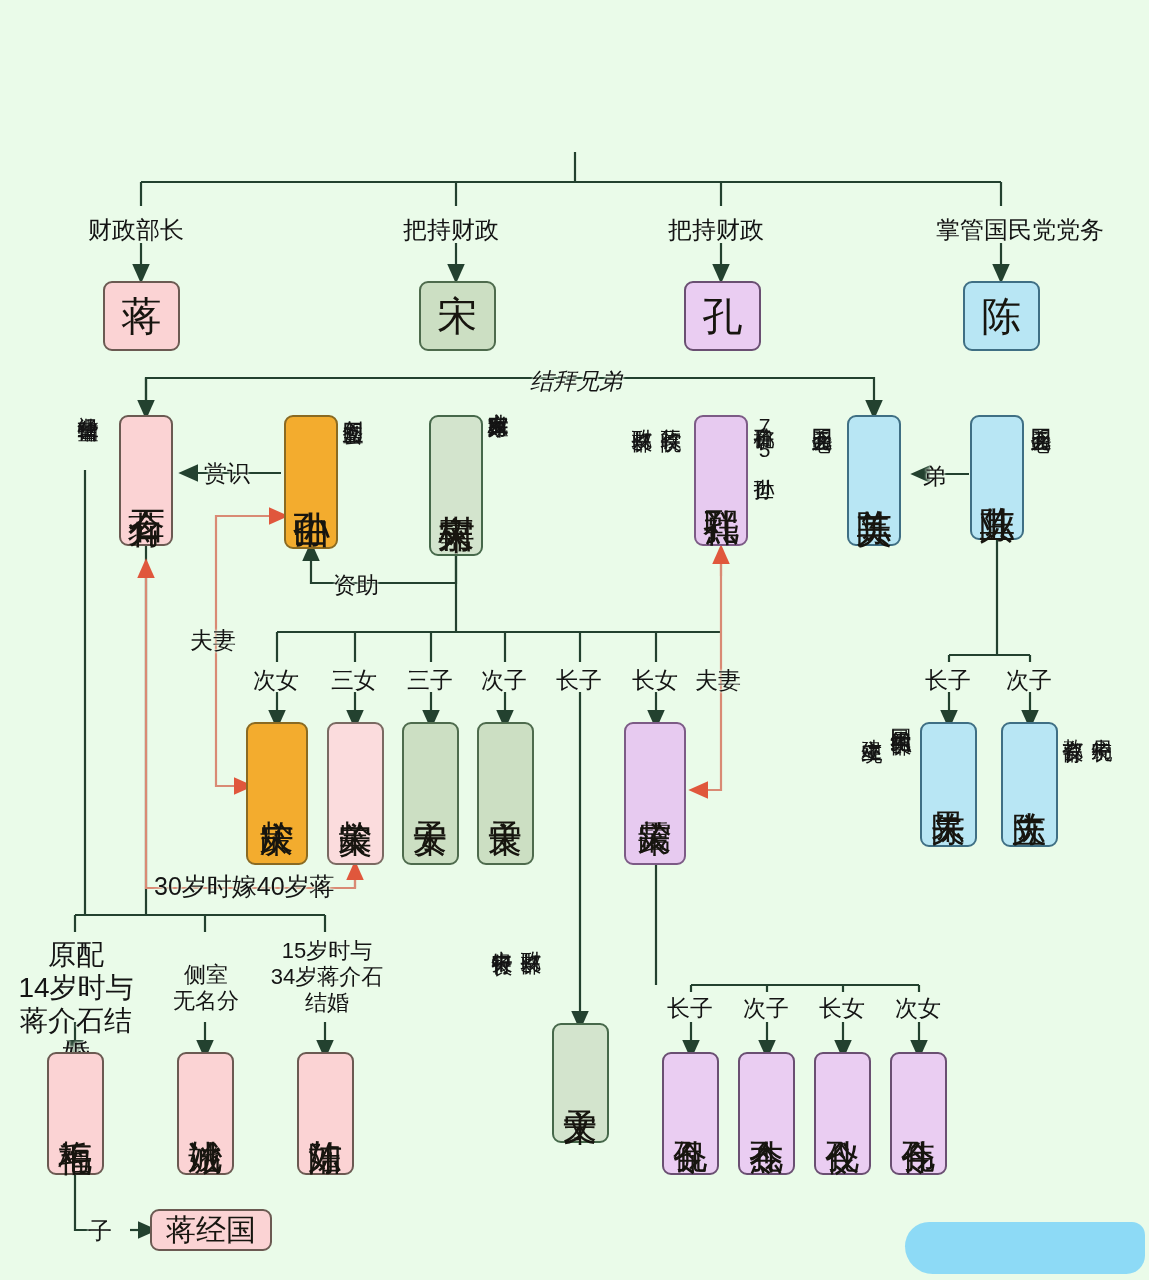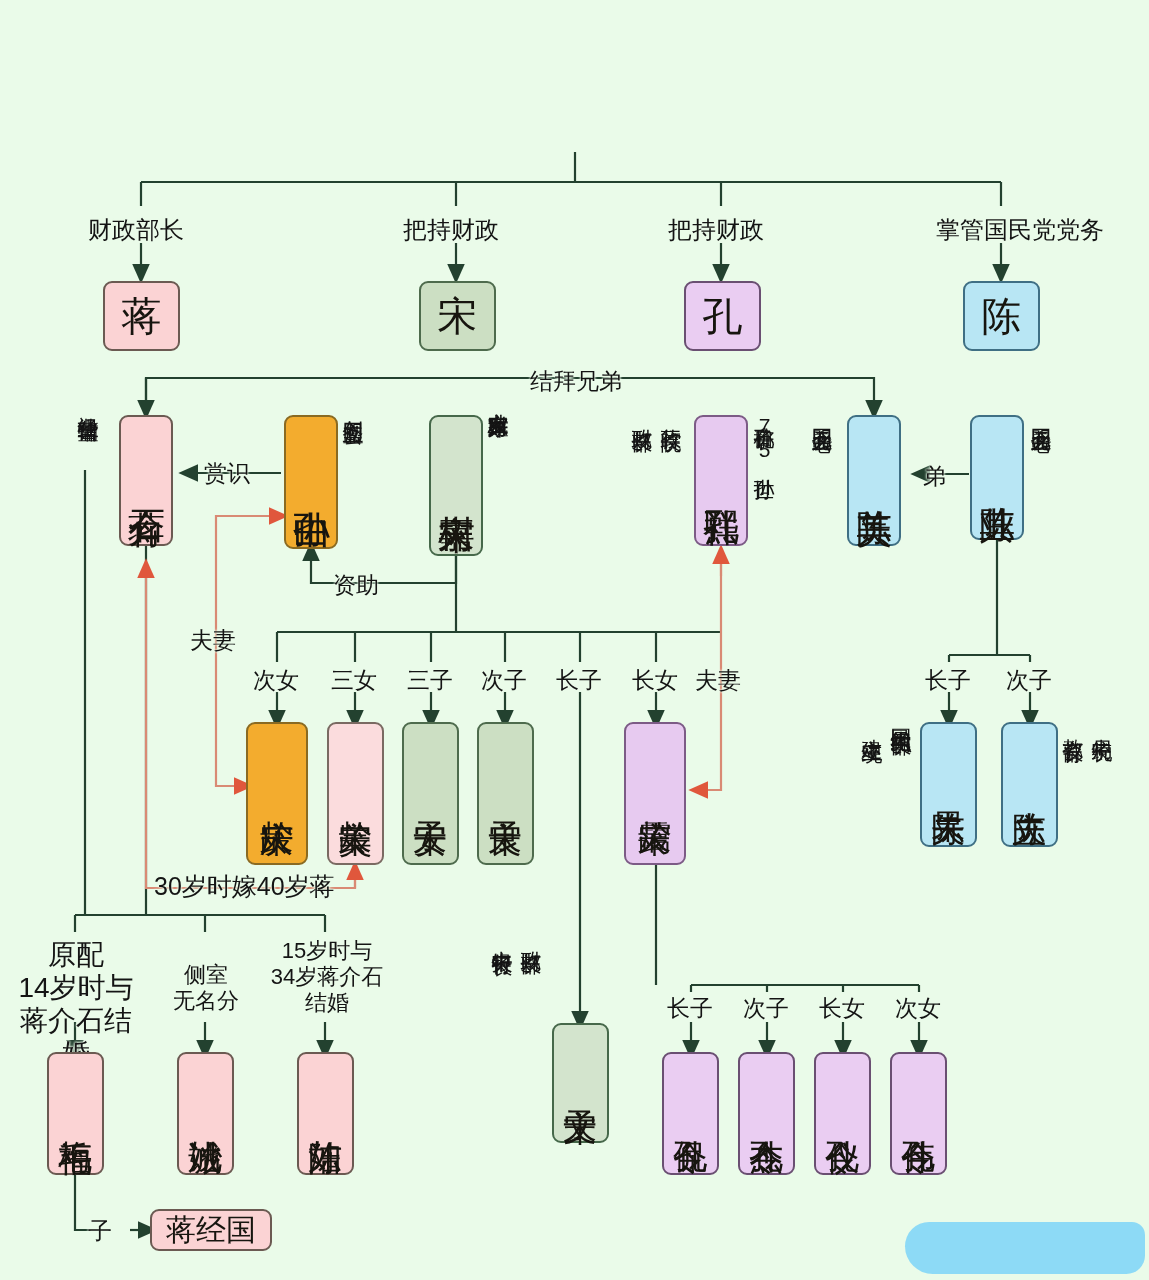--- a/index.html
+++ b/index.html
@@ -197,21 +197,21 @@
   <div class="vlbl" style="left:343px;top:404px;font-size:21px;">创立同盟会</div>
   <div class="vlbl" style="left:488px;top:396px;font-size:21px;">实业家财力雄厚</div>
   <div class="vlbl" style="left:632px;top:412px;font-size:21px;">财政部长</div>
   <div class="vlbl" style="left:661px;top:412px;font-size:21px;">行政院长</div>
   <div class="vlbl" style="left:754px;top:410px;font-size:21px;">自称孔子75世孙</div>
   <div class="vlbl" style="left:812px;top:412px;font-size:21px;">同盟会元老</div>
   <div class="vlbl" style="left:1031px;top:412px;font-size:21px;">同盟会元老</div>
 
   <div class="lbl" style="left:204px;top:458px;font-size:23px;">赏识</div>
   <div class="lbl" style="left:333px;top:570px;font-size:23px;">资助</div>
-  <div class="lbl" style="left:530px;top:366px;font-size:23px;">结拜兄弟</div>
+  <div class="lbl" style="left:530px;top:366px;font-size:23px;font-style:italic;">结拜兄弟</div>
   <div class="lbl" style="left:923px;top:461px;font-size:23px;">弟</div>
   <div class="lbl" style="left:190px;top:625px;font-size:23px;">夫妻</div>
   <div class="lbl" style="left:695px;top:665px;font-size:23px;">夫妻</div>
 
   <div class="lbl" style="left:253px;top:665px;font-size:23px;">次女</div>
   <div class="lbl" style="left:331px;top:665px;font-size:23px;">三女</div>
   <div class="lbl" style="left:407px;top:665px;font-size:23px;">三子</div>
   <div class="lbl" style="left:481px;top:665px;font-size:23px;">次子</div>
   <div class="lbl" style="left:556px;top:665px;font-size:23px;">长子</div>
   <div class="lbl" style="left:632px;top:665px;font-size:23px;">长女</div>

